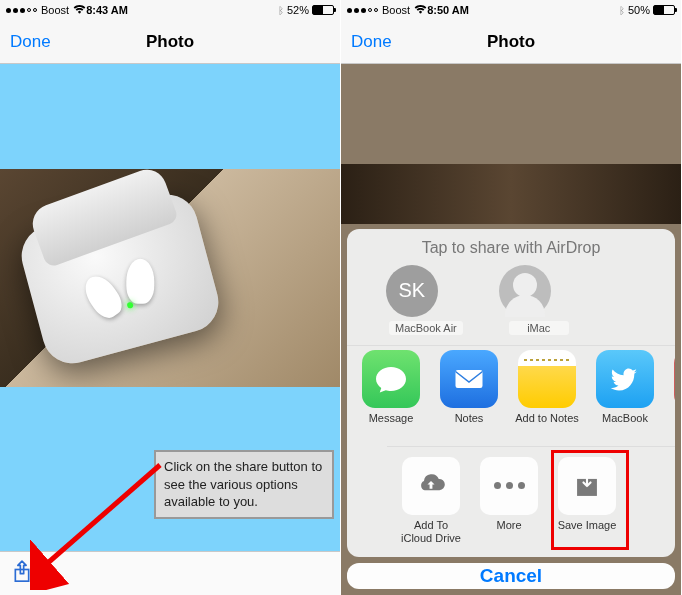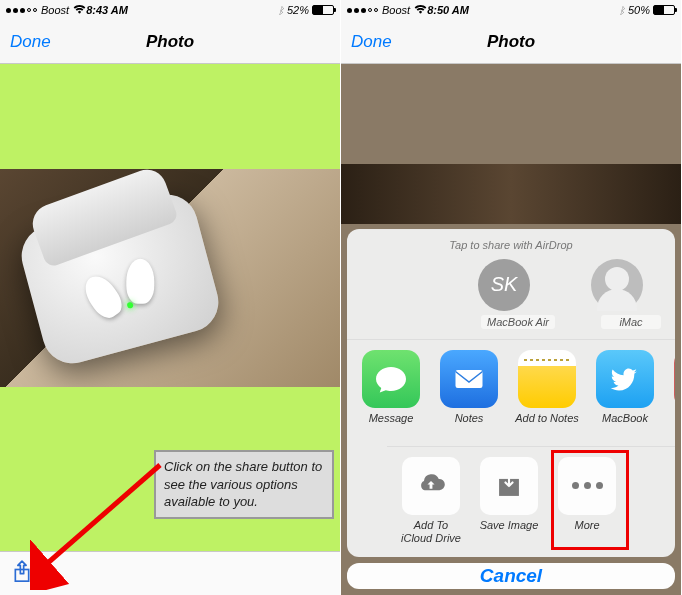--- a/index.html
+++ b/index.html
@@ -8,22 +8,21 @@
     background: #fff;
     width: 682px;
     height: 595px;
     position: relative;
     overflow: hidden;
   }
   .phone {
     position: absolute;
     top: 0;
     height: 595px;
-    background: #bef264;
-    font-style: italic;
+    background: #7dd3fc;
   }
   .phone-left { left: 0; width: 340px; }
   .phone-right { left: 341px; width: 340px; }
 
   
   .statusbar {
     height: 20px;
     display: flex;
     align-items: center;
     font-size: 11px;
@@ -117,31 +116,31 @@
   .sheet {
     position:absolute; left:6px; right:6px; bottom:6px;
     display:flex; flex-direction:column; gap:6px;
   }
   .sheet-panel {
     background: rgba(240,240,240,.96);
     border-radius: 12px;
     overflow:hidden;
   }
   .airdrop-sec { padding: 6px 0 10px; }
-  .airdrop-title { text-align:center; font-size:11px; color:#777; padding:4px 12px 8px;}
-  .airdrop-row { display:flex; gap:18px; padding:0 14px; align-items:flex-start;justify-content:flex-end;}
+  .airdrop-title { text-align:center; font-size:16px; color:#777; padding:4px 12px 8px;}
+  .airdrop-row { display:flex; gap:18px; padding:0 14px; align-items:flex-start;}
   .ad-item { display:flex; flex-direction:column; align-items:center; font-size:11px; color:#555;}
   .avatar { width:52px; height:52px; border-radius:50%; display:flex; align-items:center; justify-content:center; font-size:20px; color:#fff; }
   .avatar.sk { background:#9e9e9e; }
   .avatar.generic { background:#bdbdbd; position:relative;}
   .avatar.generic::before{content:""; width:24px; height:24px; background:#eee; border-radius:50%; position:absolute; top:8px;}
   .avatar.generic::after{content:""; width:40px; height:22px; background:#eee; border-radius:20px 20px 0 0; position:absolute; bottom:0;}
   .ad-label { margin-top:4px; background: rgba(255,255,255,.5); padding:1px 6px; border-radius:3px; min-width:60px; text-align:center;margin-left:28px;}
 
-  .apps-sec { padding:10px 0 8px; border-top:1px solid #ddd;}
+  .apps-sec { padding:4px 0 8px; border-top:1px solid #ddd;}
   .hrow { display:flex; padding:0 10px; gap:10px; overflow:hidden;}
   .app-item { display:flex; flex-direction:column; align-items:center; width:68px; font-size:11px; color:#333; flex-shrink:0;}
   .app-icon { width:58px; height:58px; border-radius:13px; display:flex; align-items:center; justify-content:center; margin-bottom:4px;}
   .app-icon svg { width:36px; height:36px; }
   .msg { background: linear-gradient(#6fe26f,#34c759);}
   .mail { background: linear-gradient(#4aa8ff,#1e6fe0);}
   .notes { background: linear-gradient(#fff 0%,#fff 28%,#ffd94a 28%,#ffcc00 100%); position:relative;}
   .notes::before{content:"";position:absolute;top:9px;left:6px;right:6px;height:2px;background:repeating-linear-gradient(90deg,#bba13a 0 3px,transparent 3px 6px);}
   .twitter { background: linear-gradient(#5ac8fa,#1da1f2);}
   .peek { background:#cd5c5c;}
@@ -326,36 +325,36 @@
             <div class="act-icon">
               <svg viewBox="0 0 48 48">
                   <path d="M36 30a8 8 0 00-1-16 11 11 0 00-21 3 7 7 0 001 13h21z" fill="#7a7a7a"></path>
                   <path d="M24 17l-5 5h3v6h4v-6h3z" fill="#fdfdfd"></path>
                 </svg>
             </div>
             <div class="app-label">Add To iCloud Drive</div>
           </div>
           <div class="app-item">
             <div class="act-icon">
-              <svg viewBox="0 0 48 48">
-                  <rect x="10" y="14" width="28" height="24" fill="#7a7a7a"></rect>
-                  <path d="M24 10v14m0 0l-5-5m5 5l5-5" stroke="#fdfdfd" stroke-width="3" fill="none" stroke-linecap="round"></path>
-                </svg>
-            </div>
-            <div class="app-label">Save Image</div>
-          </div>
-          <div class="app-item">
-            <div class="act-icon">
               <div class="more-dots">
                   <span></span>
                   <span></span>
                   <span></span>
                 </div>
             </div>
             <div class="app-label">More</div>
+          </div>
+          <div class="app-item">
+            <div class="act-icon">
+              <svg viewBox="0 0 48 48">
+                  <rect x="10" y="14" width="28" height="24" fill="#7a7a7a"></rect>
+                  <path d="M24 10v14m0 0l-5-5m5 5l5-5" stroke="#fdfdfd" stroke-width="3" fill="none" stroke-linecap="round"></path>
+                </svg>
+            </div>
+            <div class="app-label">Save Image</div>
           </div>
         </div>
         <div class="highlight-box" style="left:164px; top:3px; width:78px; height:100px;"></div>
       </div>
     </div>
 
     <div class="cancel-btn">Cancel</div>
   </div>
 </div>
 

